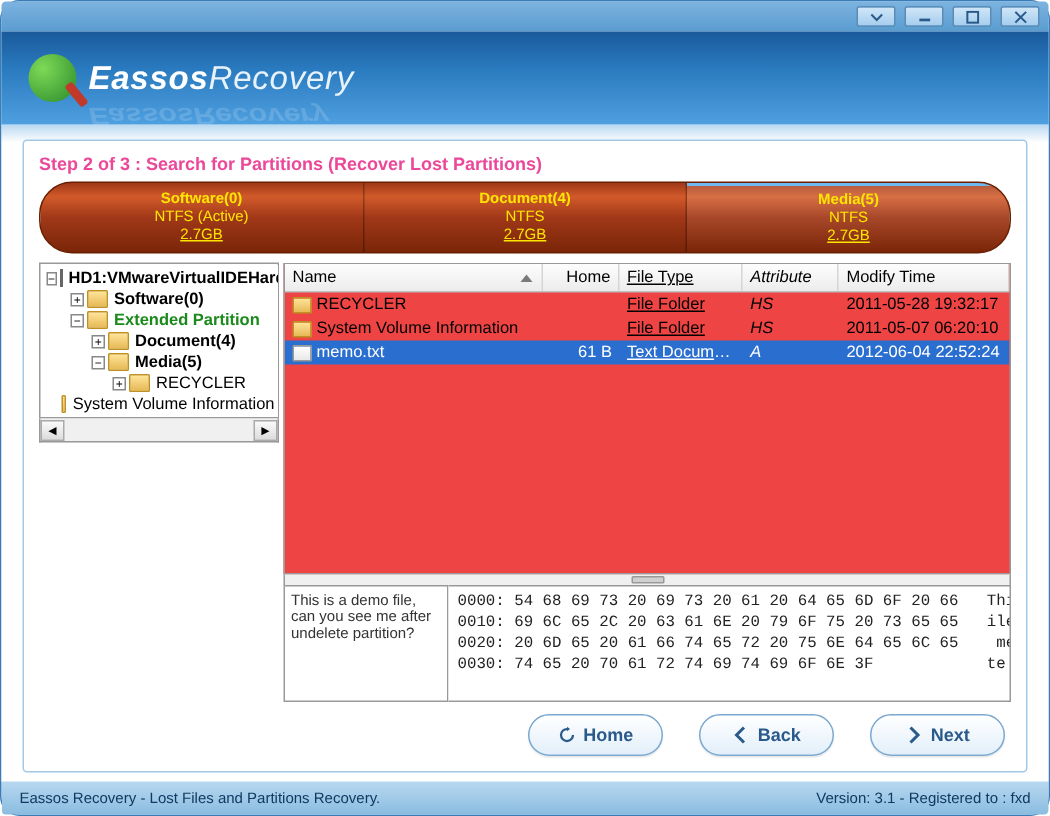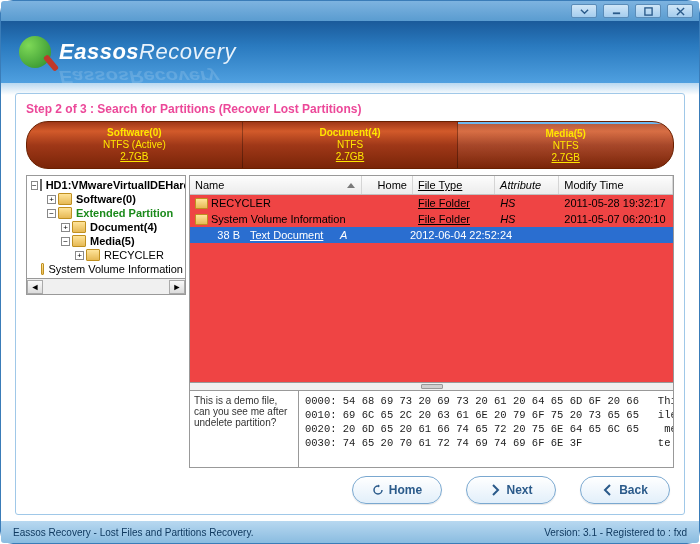--- a/index.html
+++ b/index.html
@@ -211,21 +211,25 @@
                   <div class="col col-name">
                     <span class="icon-sm"></span>
                     <span>System Volume Information</span>
                   </div>
                   <div class="col col-size"></div>
                   <div class="col col-type">File Folder</div>
                   <div class="col col-attr">HS</div>
                   <div class="col col-time">2011-05-07 06:20:10</div>
                 </div>
                 <div class="fl-row sel">
-                  <div class="col col-size">38 B</div>
+                  <div class="col col-name">
+                    <span class="icon-sm icon-file"></span>
+                    <span>memo.txt</span>
+                  </div>
+                  <div class="col col-size">61 B</div>
                   <div class="col col-type">Text Document</div>
                   <div class="col col-attr">A</div>
                   <div class="col col-time">2012-06-04 22:52:24</div>
                 </div>
               </div>
           </div>
 
           <div class="splitter">
             <div class="splitter-grip"></div>
           </div>
@@ -243,30 +247,30 @@
       <div class="button-row">
         <div class="nav-btn">
           <svg viewBox="0 0 24 24">
               <path d="M12 4 A8 8 0 1 0 20 12" fill="none" stroke="#2a5a8a" stroke-width="3"></path>
               <path d="M12 1 L12 7 L16 4 Z" fill="#2a5a8a"></path>
             </svg>
           <span>Home</span>
         </div>
         <div class="nav-btn">
           <svg viewBox="0 0 12 12">
+              <path d="M8 1 L3 6 L8 11" fill="none" stroke="#2a5a8a" stroke-width="2"></path>
+            </svg>
+          <span>Back</span>
+        </div>
+        <div class="nav-btn">
+          <svg viewBox="0 0 12 12">
               <path d="M4 1 L9 6 L4 11" fill="none" stroke="#2a5a8a" stroke-width="2"></path>
             </svg>
           <span>Next</span>
         </div>
-        <div class="nav-btn">
-          <svg viewBox="0 0 12 12">
-              <path d="M8 1 L3 6 L8 11" fill="none" stroke="#2a5a8a" stroke-width="2"></path>
-            </svg>
-          <span>Back</span>
-        </div>
       </div>
     </div>
   </div>
 
   <div class="footer">
     <span>Eassos Recovery - Lost Files and Partitions Recovery.</span>
     <span>Version: 3.1 - Registered to : fxd</span>
   </div>
 
 </div>

